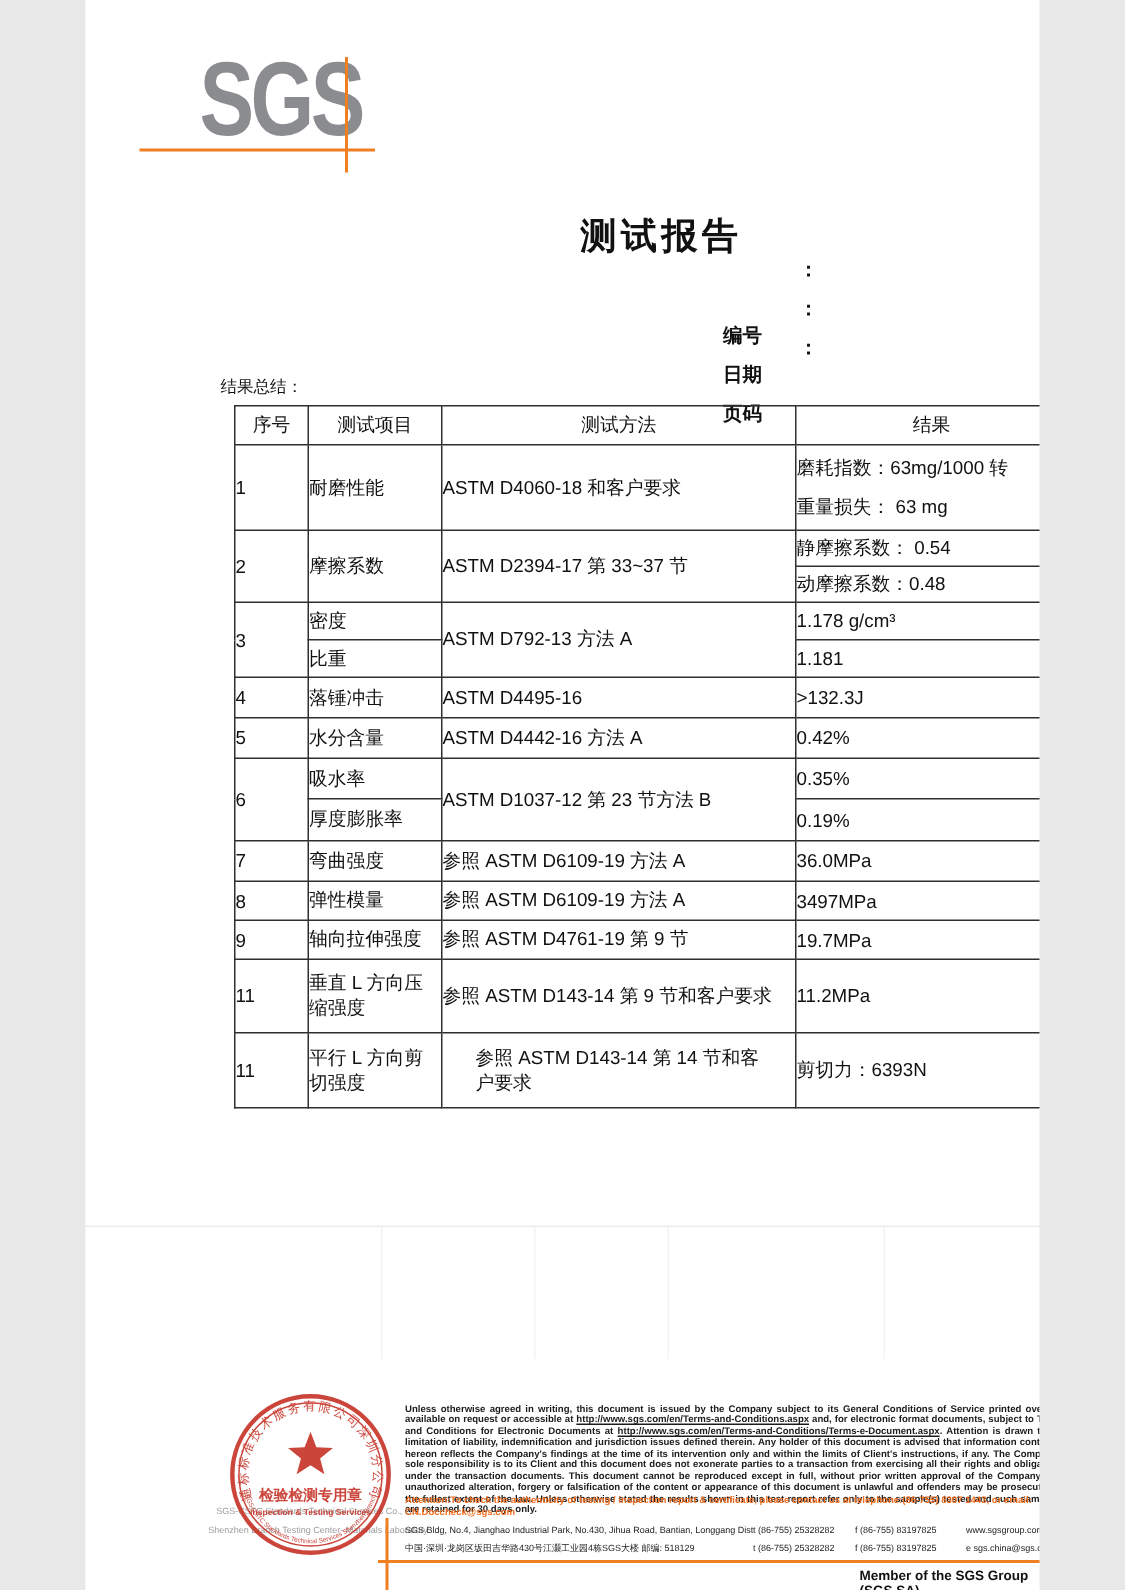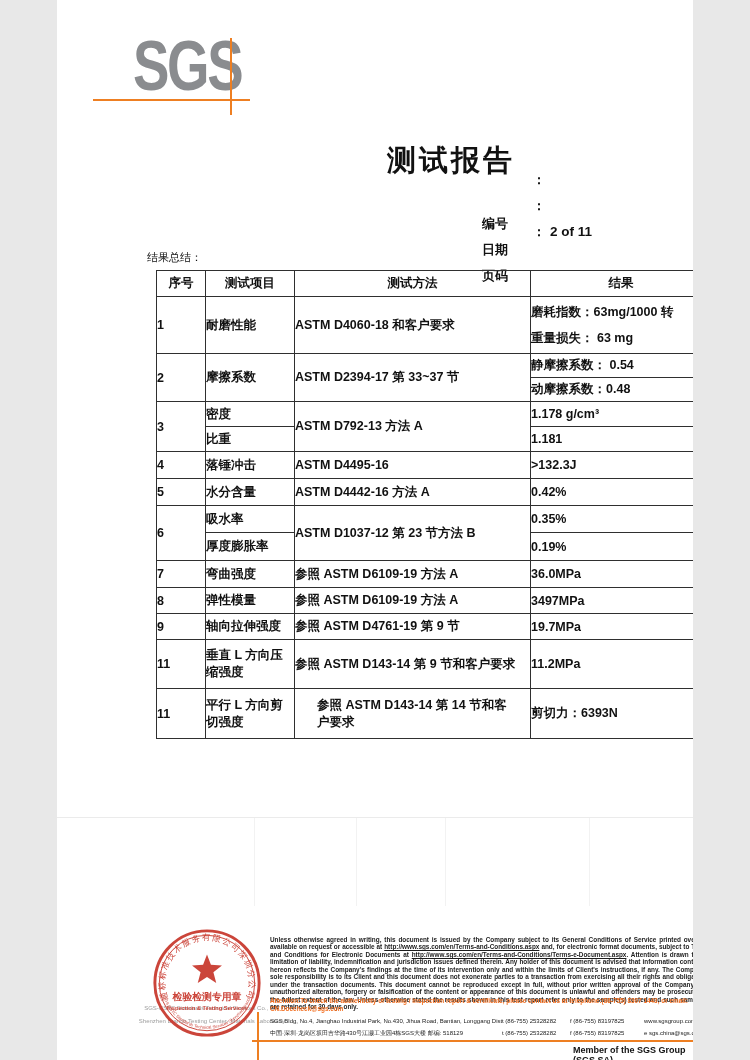--- a/index.html
+++ b/index.html
@@ -14,38 +14,38 @@
     position:absolute; left:76px; top:32px;
     font-size:70px; font-weight:bold; color:#8a8c8f;
     letter-spacing:-3px; line-height:68px;
     transform:scaleX(.78); transform-origin:left top;
   }
   .logo-hline{position:absolute; left:36px; top:99px; width:157px; height:2px; background:#ee7f22;}
   .logo-vline{position:absolute; left:173px; top:38px; width:2px; height:77px; background:#ee7f22;}
   
   .report-title{
     position:absolute; left:330px; top:141px;
-    font-size:29px; font-weight:bold; letter-spacing:3px;
+    font-size:24px; font-weight:bold; letter-spacing:3px;
   }
   .meta{position:absolute; left:425px; top:169px; width:240px;}
   .meta-row{display:flex; height:22px; line-height:22px; margin-bottom:4px;
     font-size:13px; font-weight:bold;}
   .meta-label{width:46px;margin-top:44px;}
   .meta-sep{width:22px; text-align:center;}
   .meta-value{flex:1; font-size:13.5px;}
   
   .summary-label{position:absolute; left:90px; top:250px; font-size:11px;}
   table.results{
     position:absolute; left:99px; top:270px;
     border-collapse:collapse; table-layout:fixed; width:555px;
     font-size:12.5px;
   }
   table.results td, table.results th{
     border:1.4px solid #2f2f2f; padding:0; 
-    vertical-align:middle; font-weight:bold; overflow:hidden;margin-top:12px;
+    vertical-align:middle; font-weight:normal; overflow:hidden;margin-top:12px;
   }
   td.cell-no{text-align:left; padding-left:8px;}
   td.pad{padding:0 10px;}
   .res2{line-height:26px;}
   .rh-hd{height:26px;} .rh-r1{height:57px;}
   .rh-r2a{height:24px;} .rh-r2b{height:24px;}
   .rh-r3a{height:25px;} .rh-r3b{height:25px;}
   .rh-r4{height:27px;} .rh-r5{height:27px;}
   .rh-r6a{height:27px;} .rh-r6b{height:28px;}
   .rh-r7{height:27px;} .rh-r8{height:26px;} .rh-r9{height:26px;}
@@ -94,21 +94,20 @@
       <span class="meta-label">编号</span>
       <span class="meta-sep">：</span>
     </div>
     <div class="meta-row">
       <span class="meta-label">日期</span>
       <span class="meta-sep">：</span>
     </div>
     <div class="meta-row">
       <span class="meta-label">页码</span>
       <span class="meta-sep">：</span>
-      <span class="meta-value">2 of 11</span>
     </div>
   </div>
 
   <div class="summary-label">结果总结：</div>
 
   <table class="results">
     <colgroup>
         <col style="width:49px">
         <col style="width:89px">
         <col style="width:236px">

